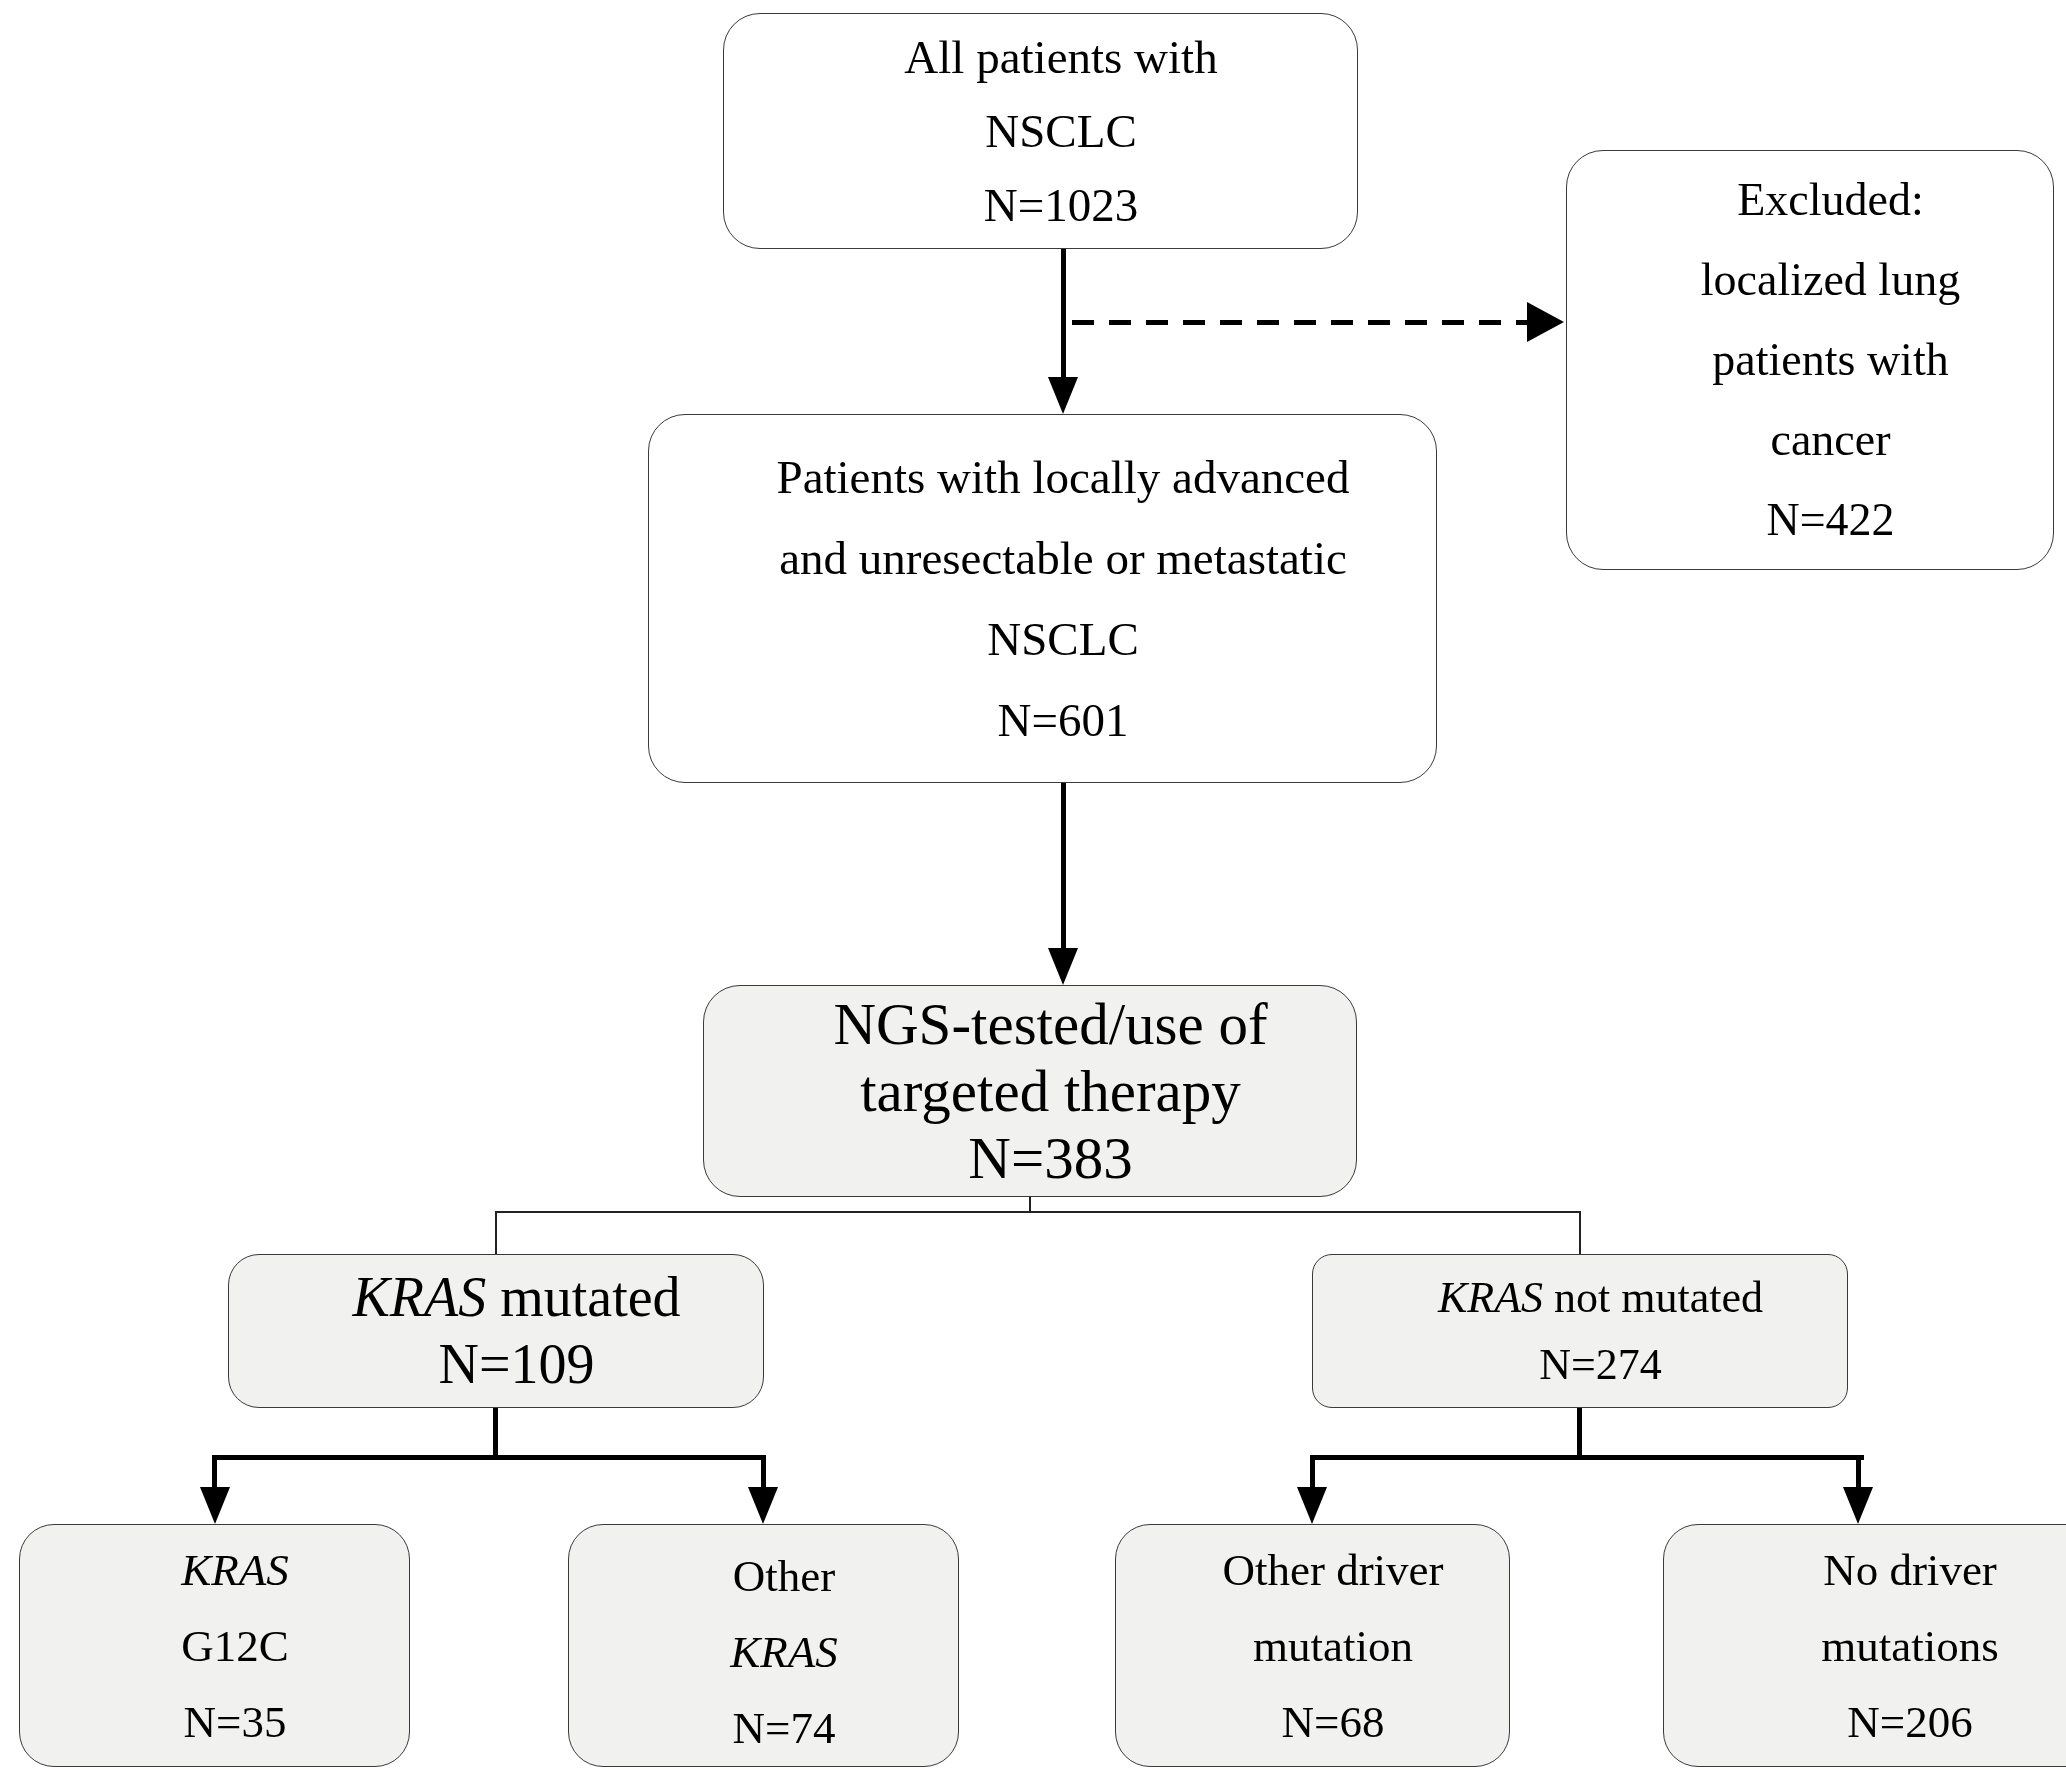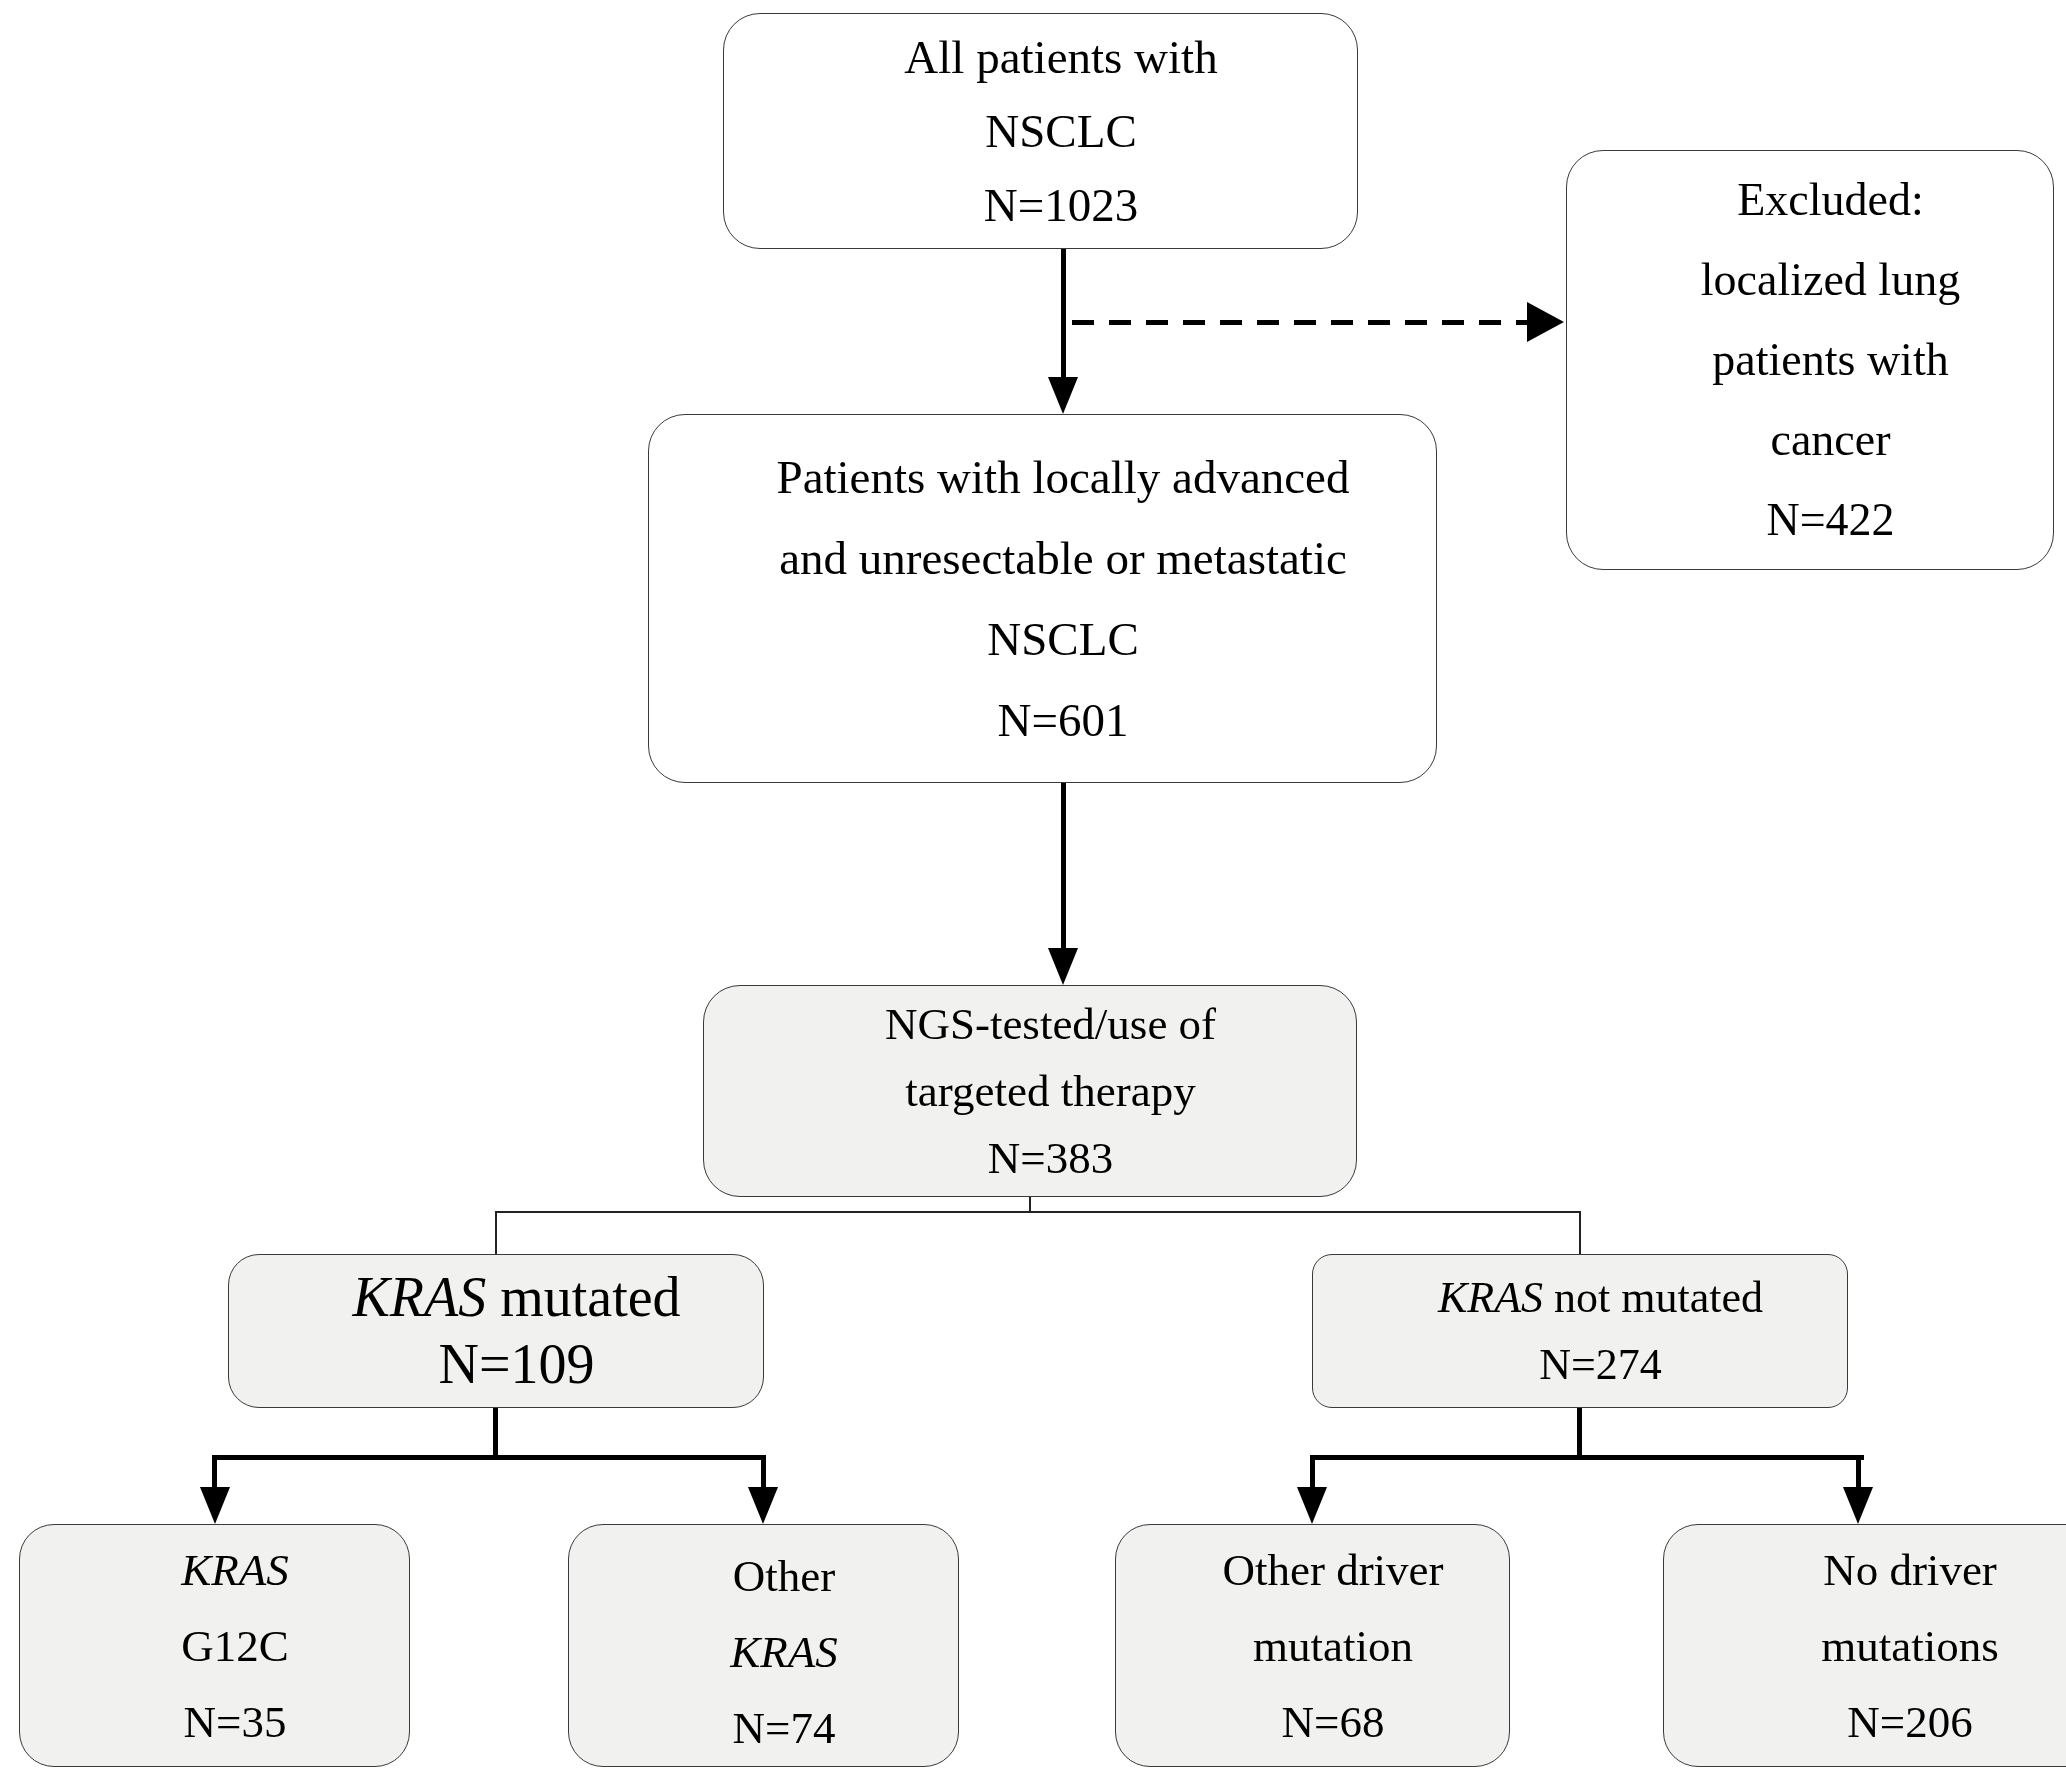--- a/index.html
+++ b/index.html
@@ -22,21 +22,21 @@
     padding-left:41px;
   }
   .box.gray{background:#f1f1f0;}
   .line{white-space:nowrap;}
   .it{font-style:italic;}
 
   
   #n-all        {left:723px;top:13px;  width:635px; height:236px;border-radius:37px;font-size:47px;line-height:74px;}
   #n-excluded   {left:1566px;top:102px; width:488px; height:420px;border-radius:37px;font-size:46px;line-height:80px;margin-top:48px;}
   #n-advanced   {left:648px;top:414px; width:789px;height:369px;border-radius:37px;font-size:47px;line-height:81px;}
-  #n-ngs        {left:703px;top:985px;width:654px;height:212px;border-radius:37px;font-size:45px;line-height:67px;}
+  #n-ngs        {left:703px;top:985px;width:654px;height:212px;border-radius:37px;font-size:59px;line-height:67px;}
   #n-krasmut    {left:228px; top:1254px;width:536px; height:154px;border-radius:31px;font-size:56px;line-height:67px;}
   #n-krasnot    {left:1312px;top:1254px;width:536px; height:154px;border-radius:20px;font-size:44px;line-height:67px;}
   #n-g12c       {left:19px;  top:1524px;width:391px; height:243px;border-radius:35px;font-size:45px;line-height:76px;}
   #n-otherkras  {left:568px; top:1524px;width:391px; height:243px;border-radius:35px;font-size:45px;line-height:76px;justify-content:flex-end;}
   #n-otherdriver{left:1115px;top:1524px;width:395px; height:243px;border-radius:35px;font-size:45px;line-height:76px;}
   #n-nodriver   {left:1663px;top:1524px;width:453px; height:243px;border-radius:35px;font-size:45px;line-height:76px;}
 
   
   .cline{position:absolute;background:#000;}
   .cthin{position:absolute;background:#222;}

